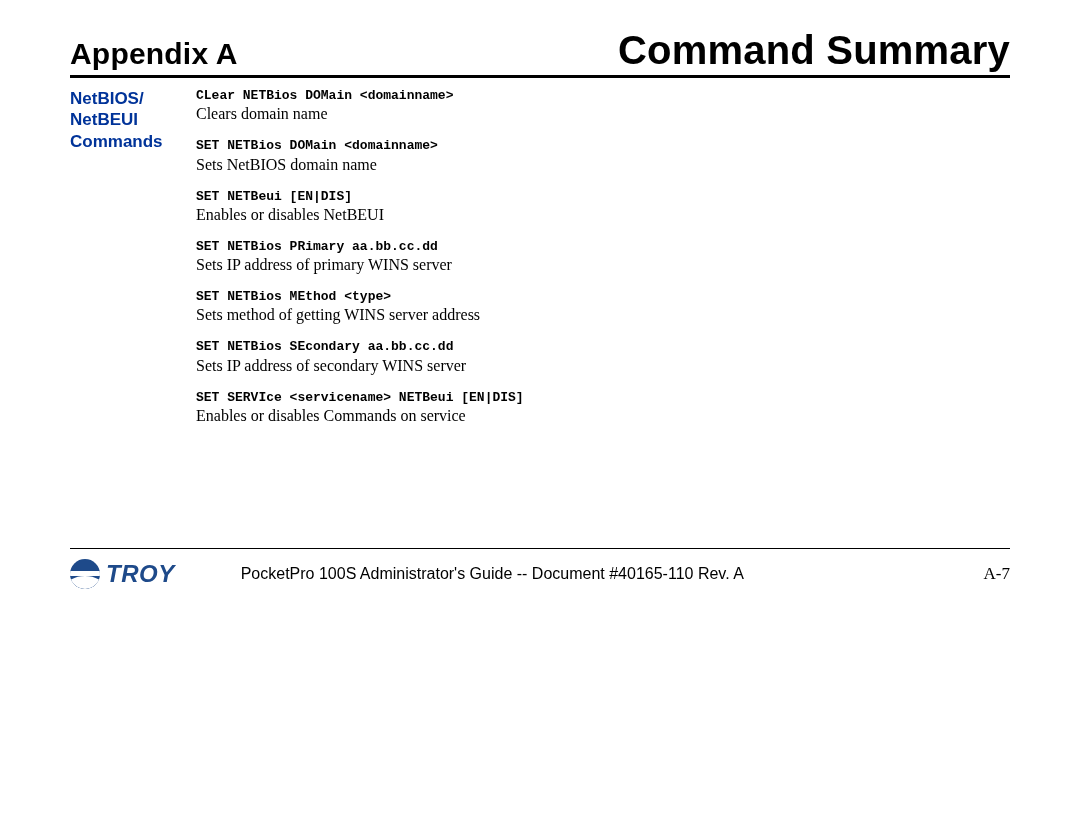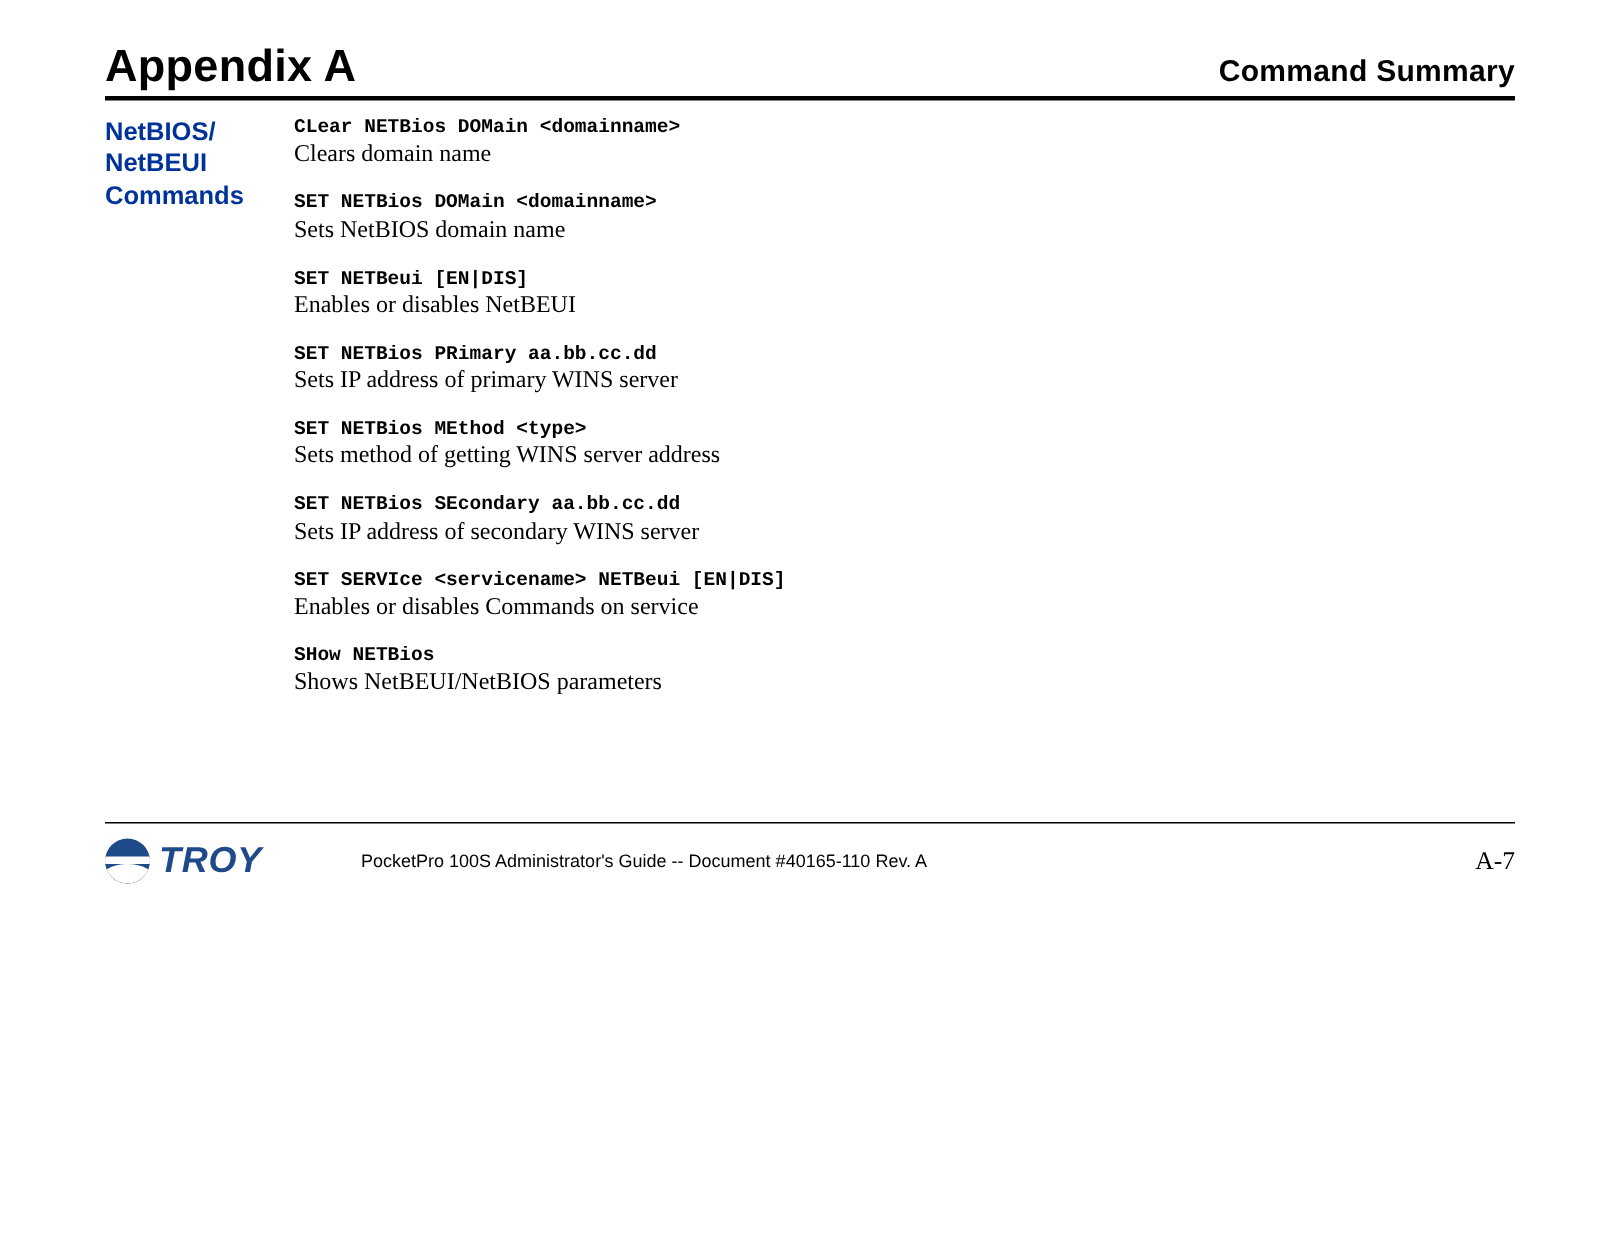--- a/index.html
+++ b/index.html
@@ -19,21 +19,21 @@
   }
   .header-left {
     font-family: Arial, Helvetica, sans-serif;
     font-weight: 700;
     font-size: 30px;
     letter-spacing: 0.2px;
   }
   .header-right {
     font-family: Arial, Helvetica, sans-serif;
     font-weight: 700;
-    font-size: 20px;
+    font-size: 40px;
     letter-spacing: 0.2px;
   }
   .body-row {
     display: flex;
     margin-top: 10px;
   }
   .side-head {
     width: 126px;
     flex: 0 0 126px;
     font-family: Arial, Helvetica, sans-serif;
@@ -75,21 +75,21 @@
     align-items: center;
     justify-content: space-between;
   }
   .footer-left {
     display: flex;
     align-items: center;
     gap: 14px;
   }
   .footer-doc {
     font-family: Arial, Helvetica, sans-serif;
-    font-size: 12px;
+    font-size: 16px;
     color: #000;
     margin-left: 52px;
   }
   .footer-page {
     font-family: "Times New Roman", Times, serif;
     font-size: 17px;
   }
   .logo {
     display: flex;
     align-items: center;
@@ -178,24 +178,20 @@
         <div class="cmd-code">SET NETBios MEthod &lt;type&gt;</div>
         <div class="cmd-desc">Sets method of getting WINS server address</div>
       </div>
       <div class="cmd-block">
         <div class="cmd-code">SET NETBios SEcondary aa.bb.cc.dd</div>
         <div class="cmd-desc">Sets IP address of secondary WINS server</div>
       </div>
       <div class="cmd-block">
         <div class="cmd-code">SET SERVIce &lt;servicename&gt; NETBeui [EN|DIS]</div>
         <div class="cmd-desc">Enables or disables Commands on service</div>
-      </div>
-      <div class="cmd-block">
-        <div class="cmd-code">SHow NETBios</div>
-        <div class="cmd-desc">Shows NetBEUI/NetBIOS parameters</div>
       </div>
     </div>
   </div>
 
   <div class="footer">
     <div class="footer-rule"></div>
     <div class="footer-row">
       <div class="footer-left">
         <div class="logo">
           <div class="logo-mark">

